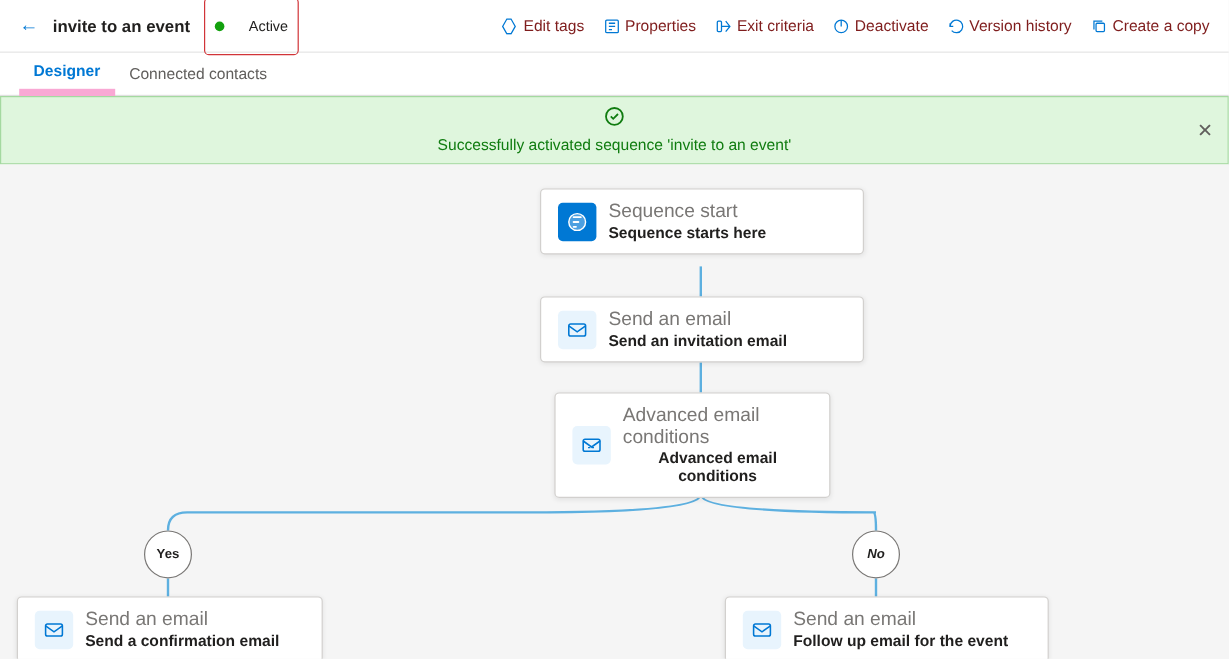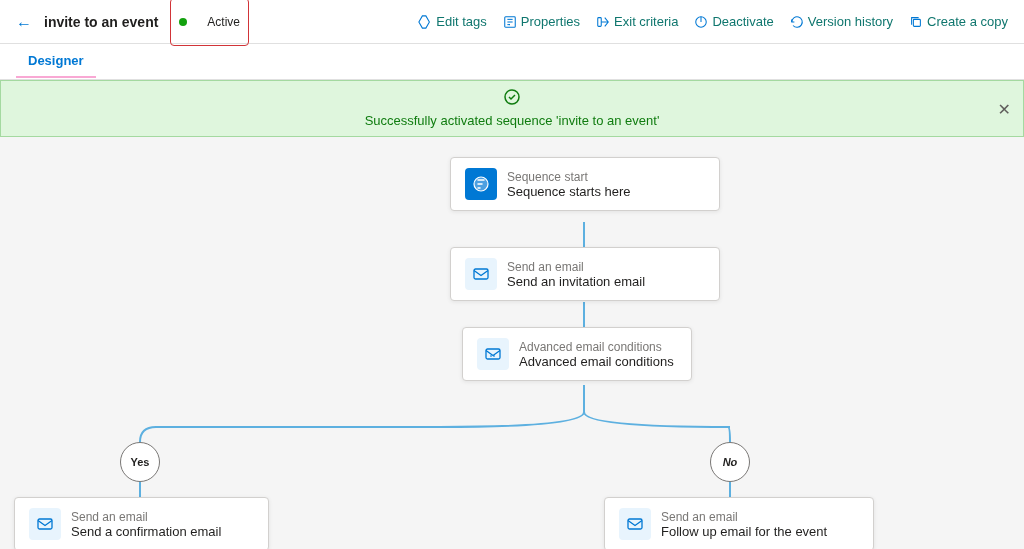--- a/index.html
+++ b/index.html
@@ -46,21 +46,21 @@
     .header-spacer { flex: 1; }
     .header-actions {
       display: flex;
       align-items: center;
       gap: 16px;
     }
     .header-action-item {
       display: flex;
       align-items: center;
       gap: 4px;
-      color: #0f766e;
+      color: #7f1d1d;
       cursor: pointer;
       font-size: 13px;
     }
     .header-action-item svg { width: 14px; height: 14px; }
     .edit-sequence-btn {
       background: #0078d4;
       color: #fff;
       border: none;
       border-radius: 4px;
       padding: 6px 14px;
@@ -79,21 +79,21 @@
       height: 36px;
     }
     .tab {
       padding: 8px 12px;
       font-size: 13px;
       cursor: pointer;
       color: #605e5c;
     }
     .tab.active {
       color: #0078d4;
-      border-bottom: 2px solid #f9a8d4;
+      border-bottom: 6px solid #f9a8d4;
       font-weight: 600;
     }
 
     
     .success-banner {
       background: #dff6dd;
       border: 1px solid #a4d9a0;
       display: flex;
       align-items: center;
       gap: 8px;
@@ -140,27 +140,28 @@
       border-radius: 4px;
       display: flex;
       align-items: center;
       justify-content: center;
       flex-shrink: 0;
     }
     .node-icon.blue-bg { background: #0078d4; }
     .node-icon.light-bg { background: #e8f4fd; }
     .node-icon.teal-bg { background: #e8f4fd; }
     .node-content .node-type {
-      font-size: 12px;
+      font-size: 16px;
       color: #797775;
     }
     .node-content .node-title {
       font-size: 13px;
-      font-weight: 400;
+      font-weight: 700;
       color: #201f1e;
+      text-align: center;
     }
 
     
     .branch-label {
       position: absolute;
       width: 40px;
       height: 40px;
       border-radius: 50%;
       background: #fff;
       border: 1.5px solid #797775;
@@ -235,20 +236,21 @@
           <rect x="5" y="5" width="8" height="8" rx="1"></rect>
           <path d="M3 11V3h8"></path>
         </svg>
       Create a copy
     </span>
   </div>
 </div>
 
 <div class="tabs-bar">
   <div class="tab active">Designer</div>
+  <div class="tab">Connected contacts</div>
 </div>
 
 <div class="success-banner">
   <svg width="16" height="16" viewBox="0 0 16 16">
     <circle cx="8" cy="8" r="7" fill="none" stroke="#107c10" stroke-width="1.5"></circle>
     <polyline points="5,8 7,10 11,6" fill="none" stroke="#107c10" stroke-width="1.5"></polyline>
   </svg>
   <span>Successfully activated sequence 'invite to an event'</span>
   <span class="close-icon">✕</span>
 </div>

